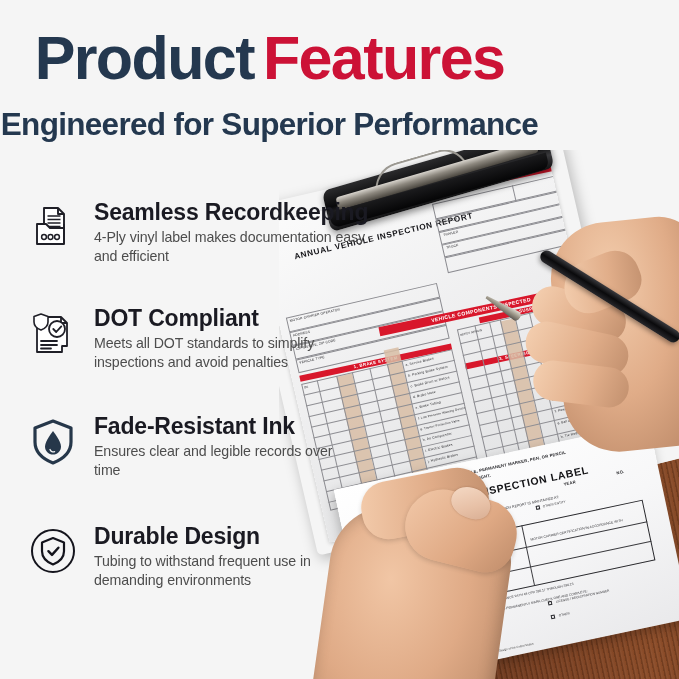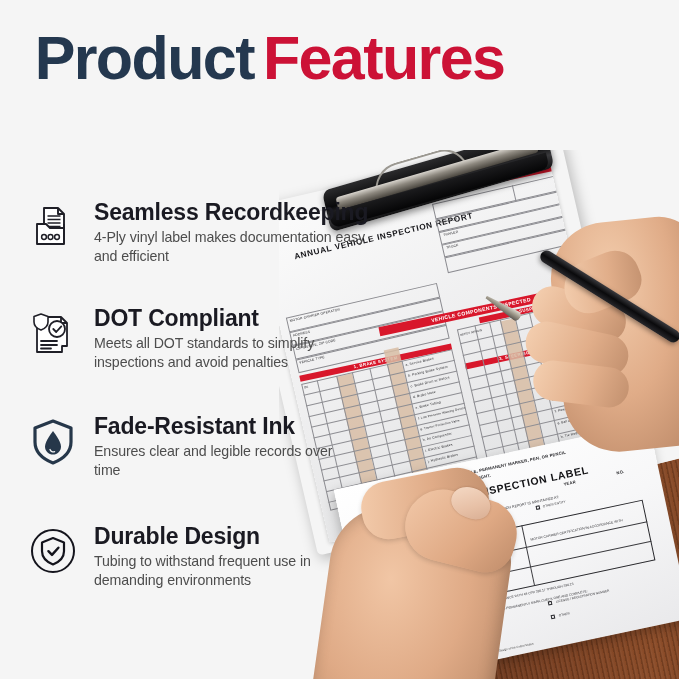--- a/index.html
+++ b/index.html
@@ -627,20 +627,21 @@
       <div class="knuckle" style="left:122px;top:98px;transform:rotate(5deg);"></div>
       <div class="knuckle" style="left:124px;top:104px;transform:rotate(4deg);"></div>
     </div>
 
   </div>
 
   <div class="title-block">
     <div class="main-title">
       <span class="w1">Product</span><span class="w2">Features</span>
     </div>
+    <div class="subtitle">Engineered for Superior Performance</div>
   </div>
 
   <div class="features">
 
     <div class="feature f1">
       <div class="feat-icon">
         <svg width="50" height="50" viewBox="0 0 50 50" fill="none" stroke="#1f1f27" stroke-width="1.9" stroke-linejoin="round">
           <path d="M16 6 h14 l6 6 v20 h-20 z" fill="#fff"></path>
           <path d="M30 6 v6 h6"></path>
           <path d="M19.5 14 h13 M19.5 17.5 h13 M19.5 21 h13 M19.5 24.5 h13 M19.5 28 h9" stroke-width="1.4"></path>

